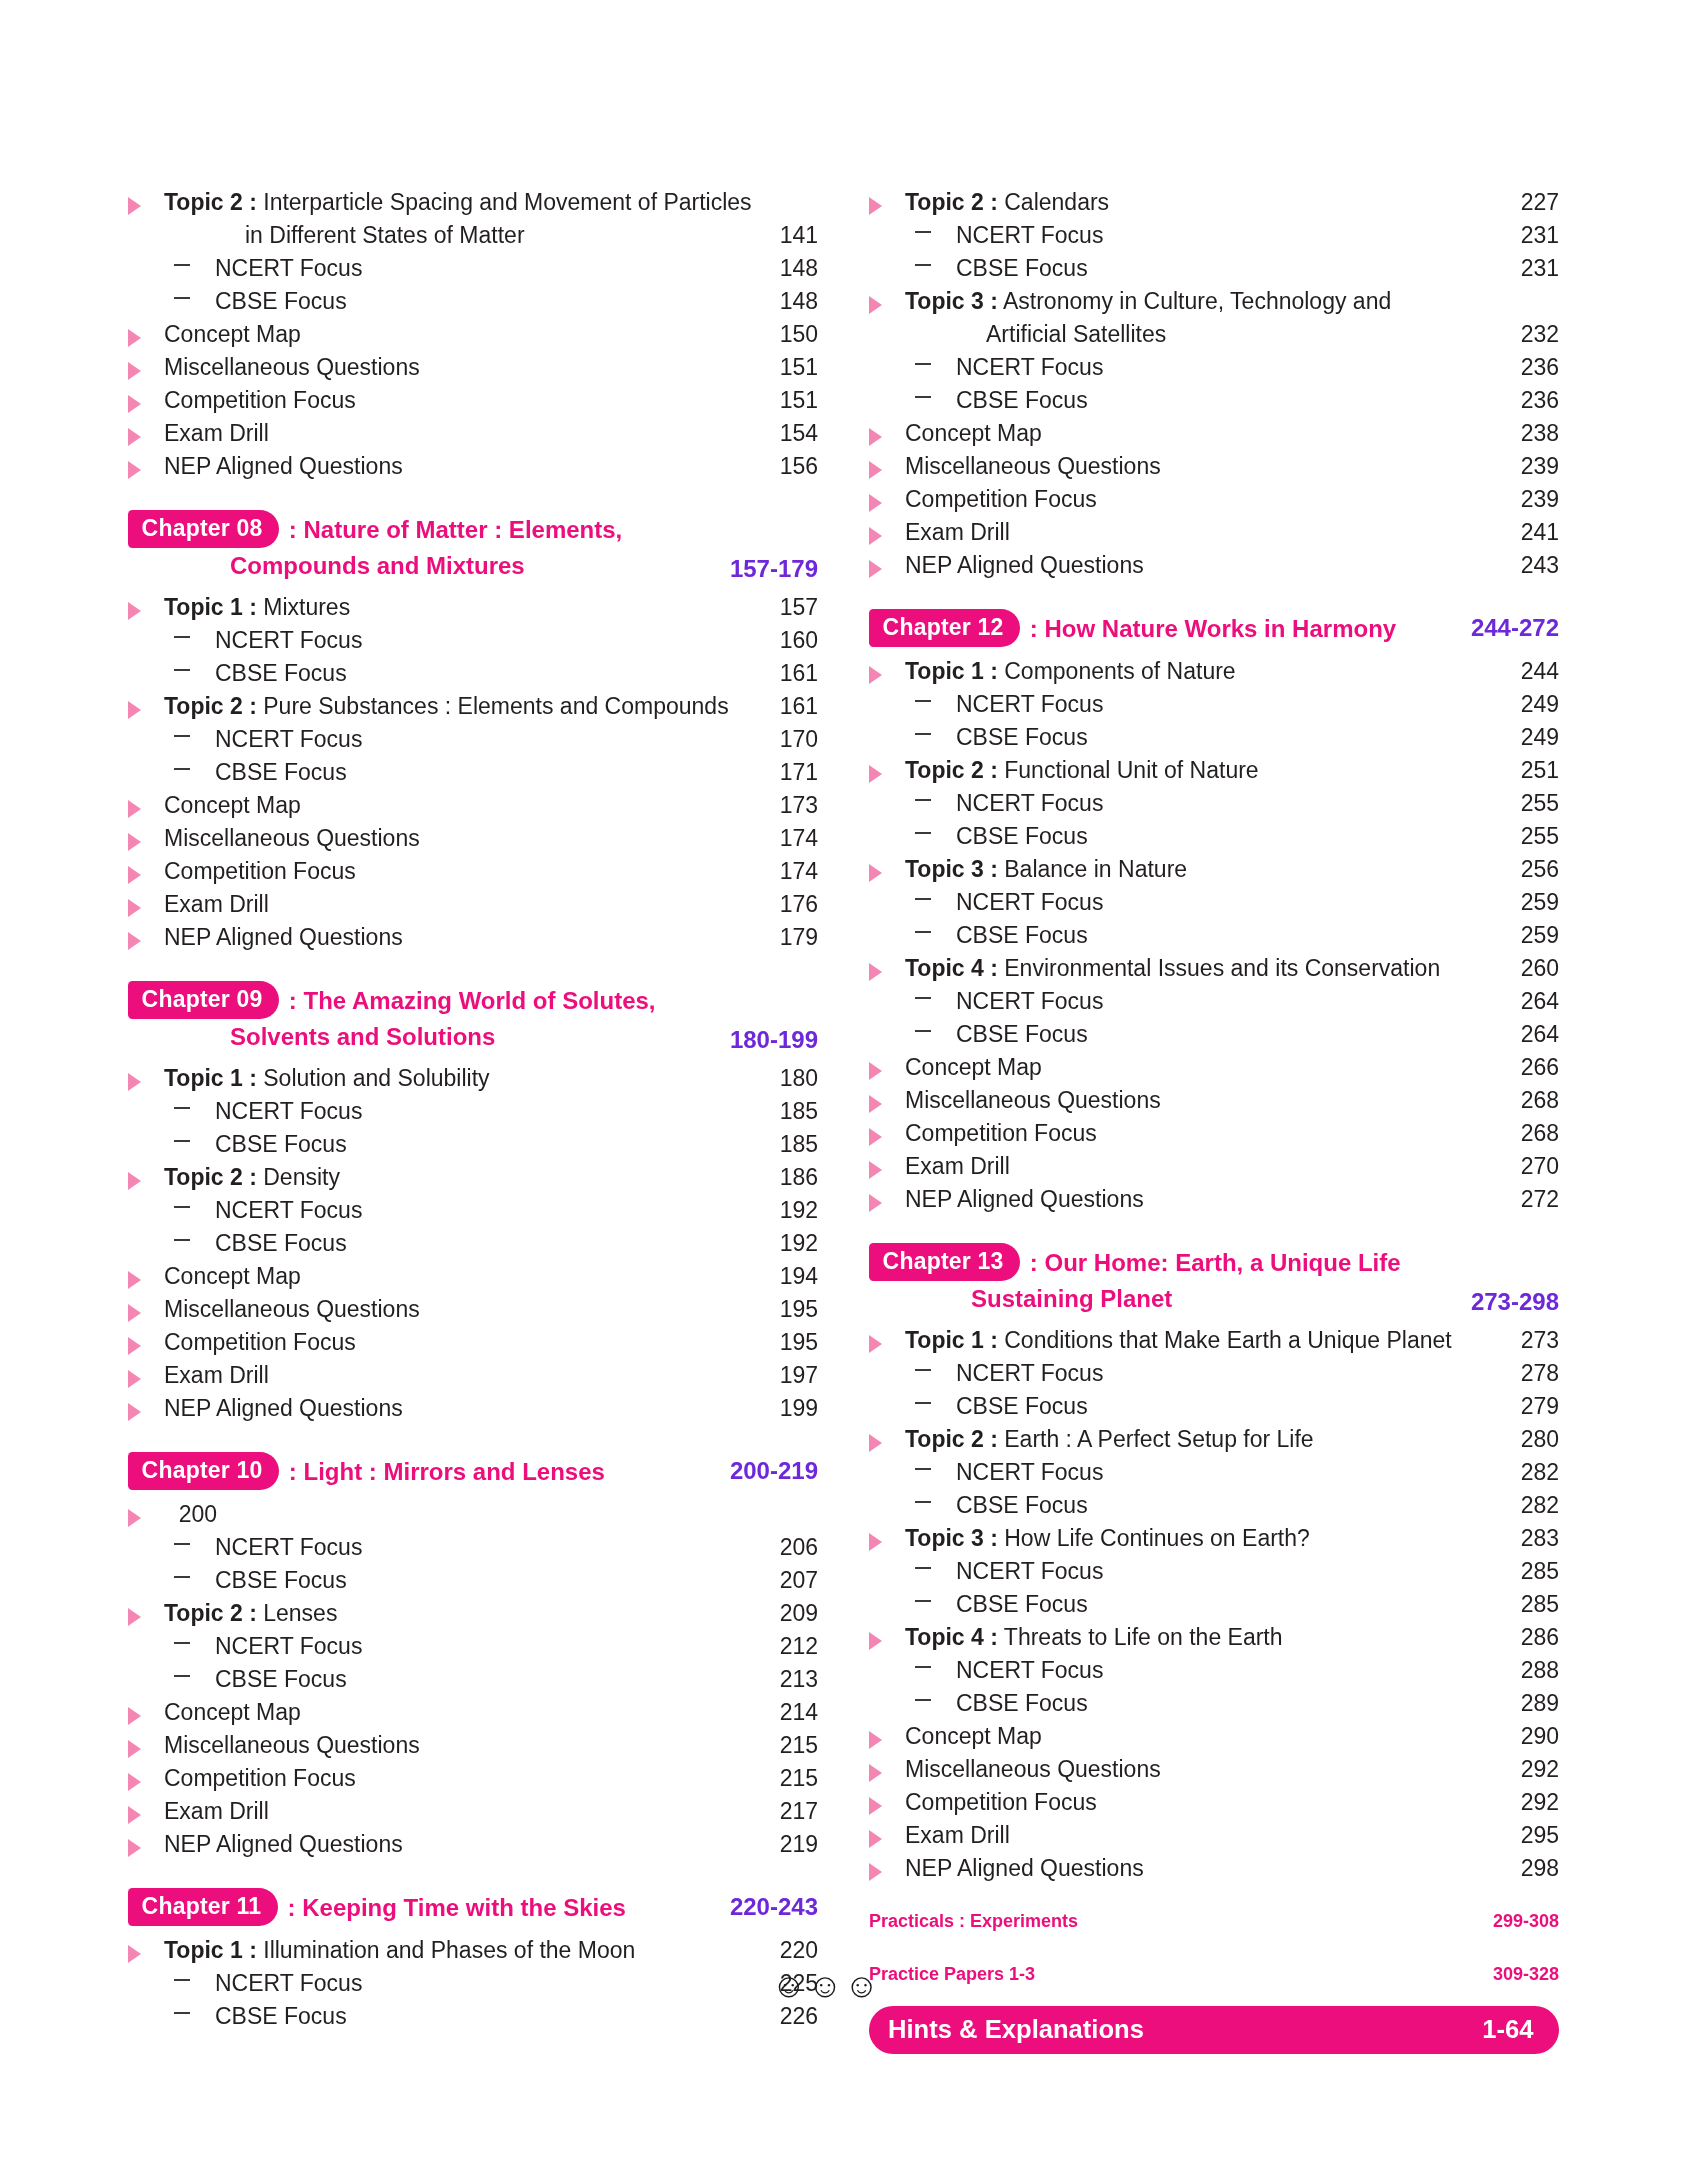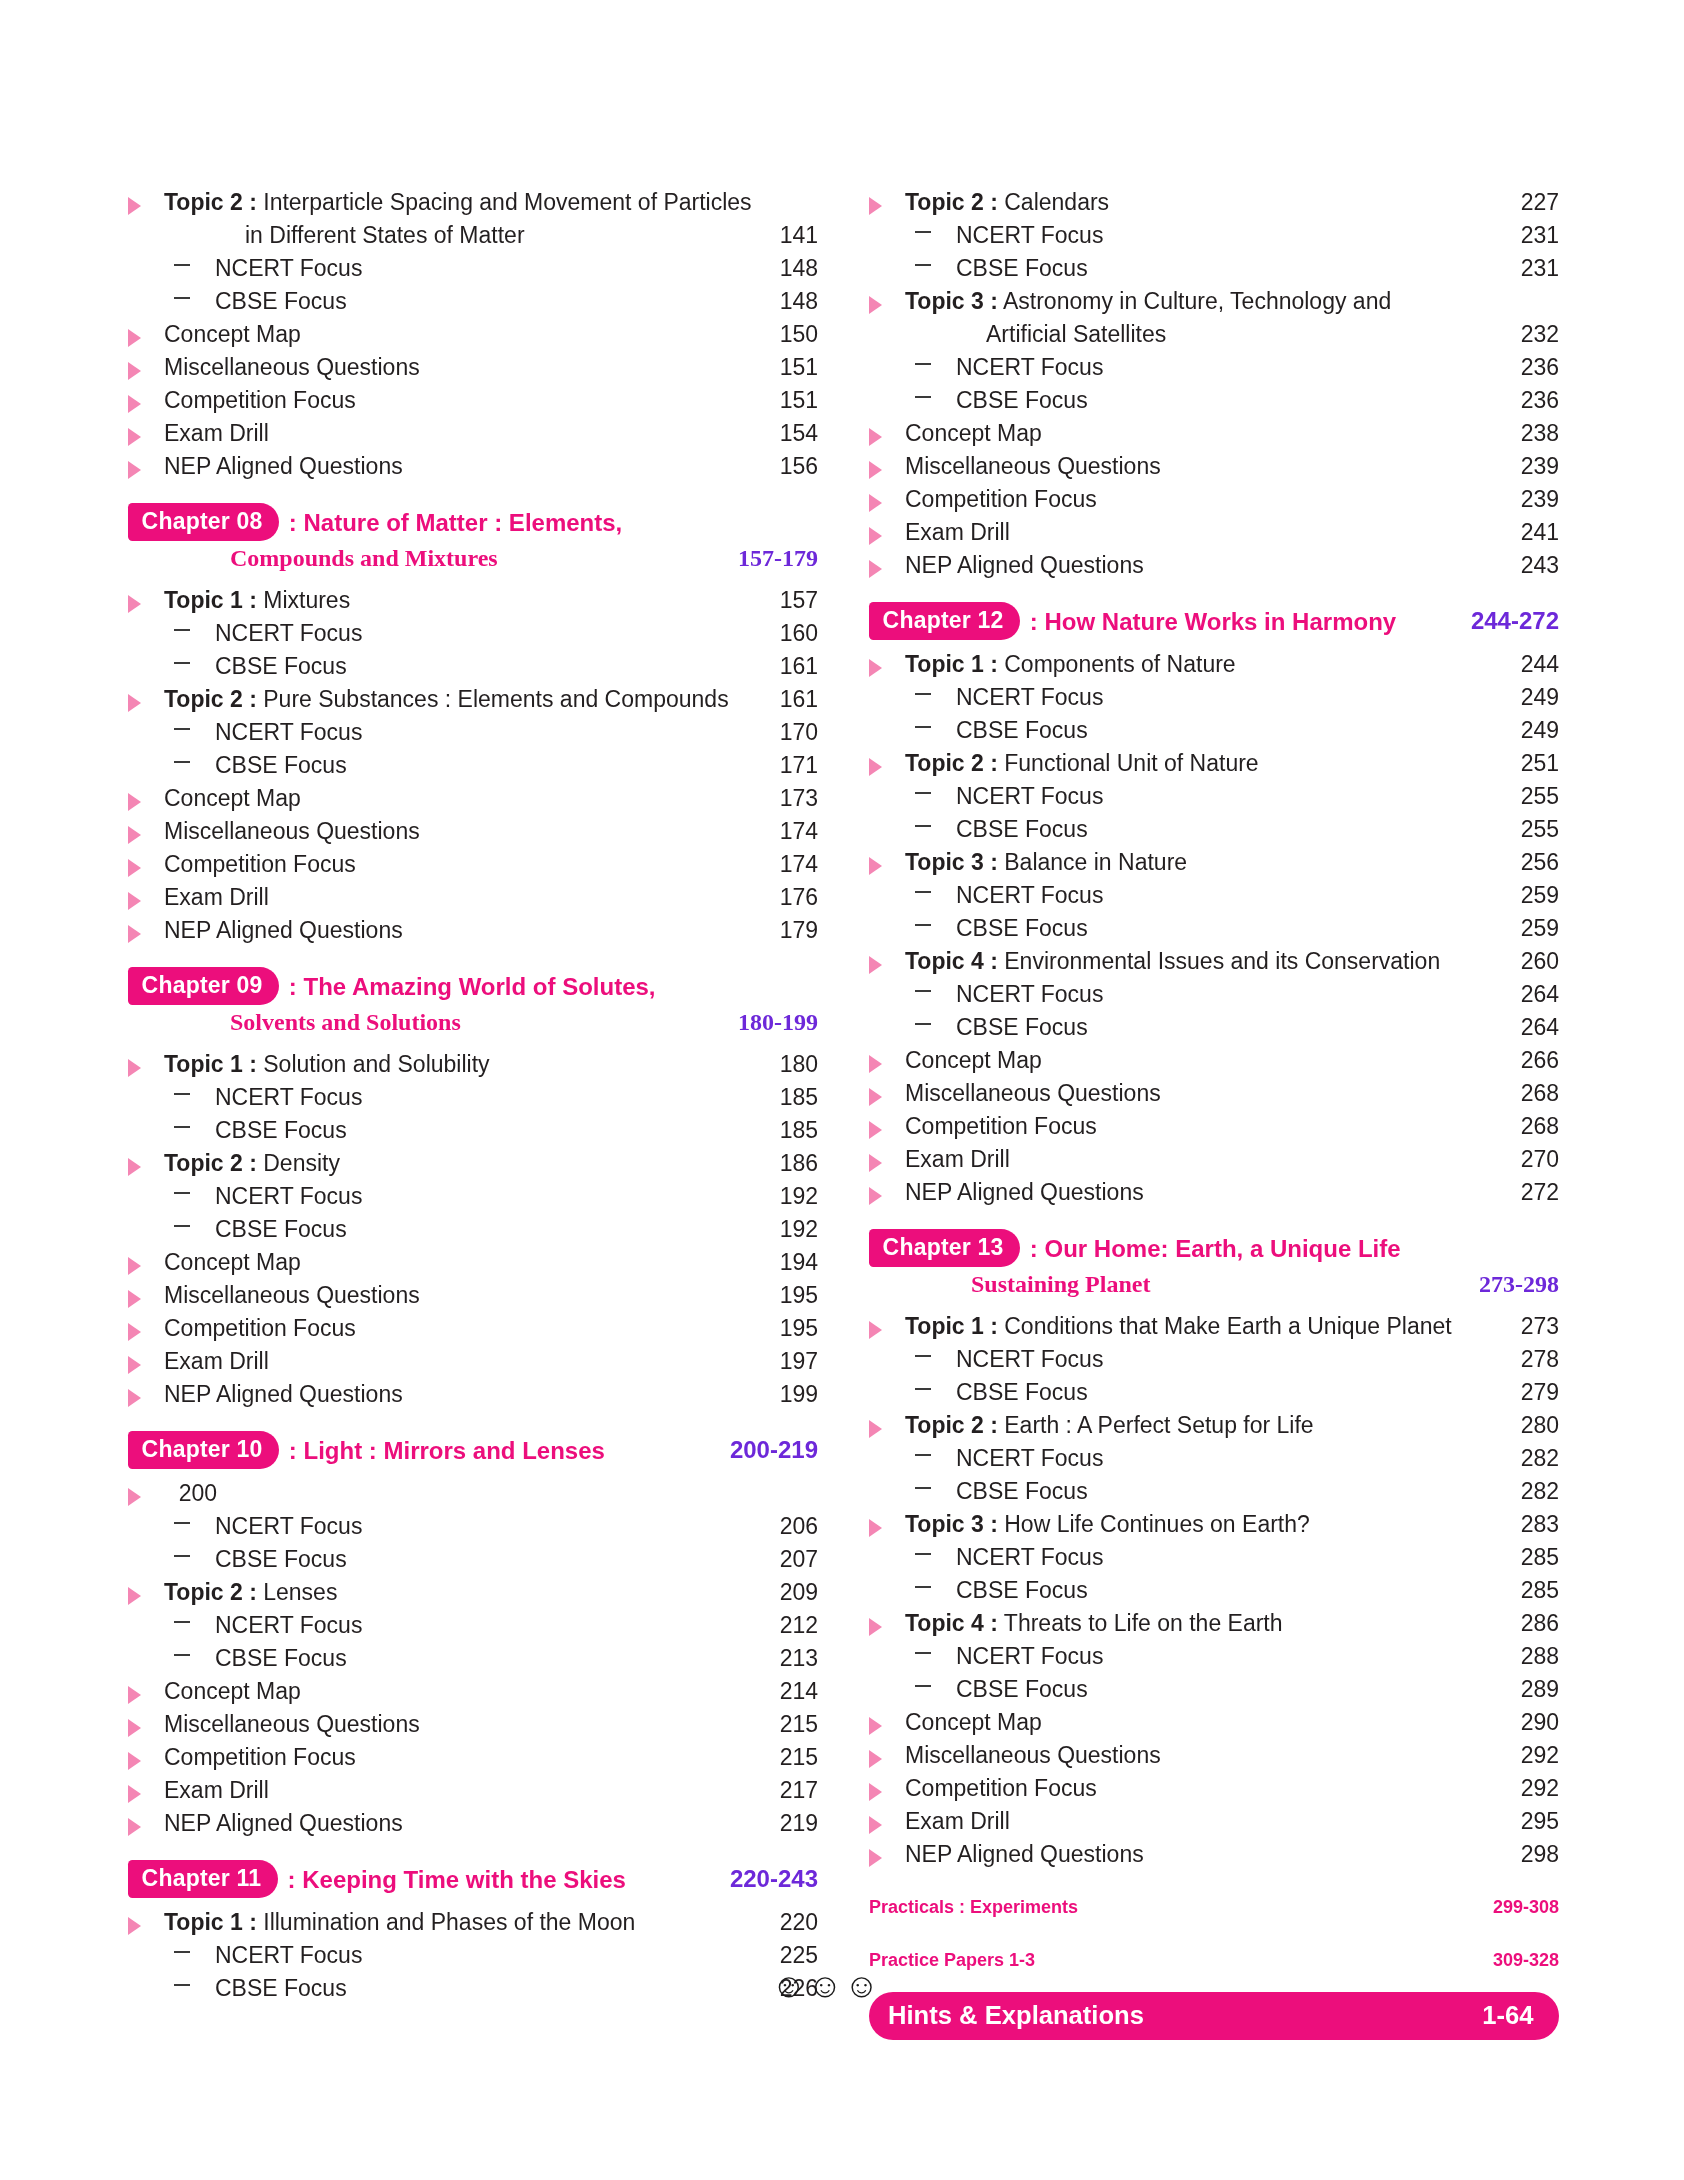--- a/index.html
+++ b/index.html
@@ -84,21 +84,21 @@
   .row.topic .txt { padding-left: 0; }
   .row.topic b { font-weight: 700; }
 
   .row.sub { padding-left: 46px; font-size: 23px; }
   .row.sub .marker { width: 41px; }
 
   .row.plain .marker { width: 36px; }
 
   
   .chapter {
-    margin-top: 20px;
+    margin-top: 27px;
     margin-bottom: 7.7px;
   }
   .chapter-line {
     display: flex;
     align-items: center;
     white-space: nowrap;
   }
   .chip {
     display: inline-flex;
     align-items: center;
@@ -122,24 +122,23 @@
   .ch-range {
     color: #6d28d9;
     font-weight: 700;
     font-size: 24px;
     margin-left: auto;
     text-align: right;
     font-variant-numeric: tabular-nums;
   }
   .chapter-line2 {
     display: flex;
-    align-items: center;
+    align-items: flex-end;
     white-space: nowrap;
     padding-left: 102px;
-    font-family: Liberation Serif, serif;
   }
   .chapter-line2 .ch-title2 {
     color: #ec0e7c;
     font-weight: 700;
     font-size: 24px;
     line-height: 35px;
   }
   .chapter-line2 .ch-range {
     margin-left: auto;
   }

